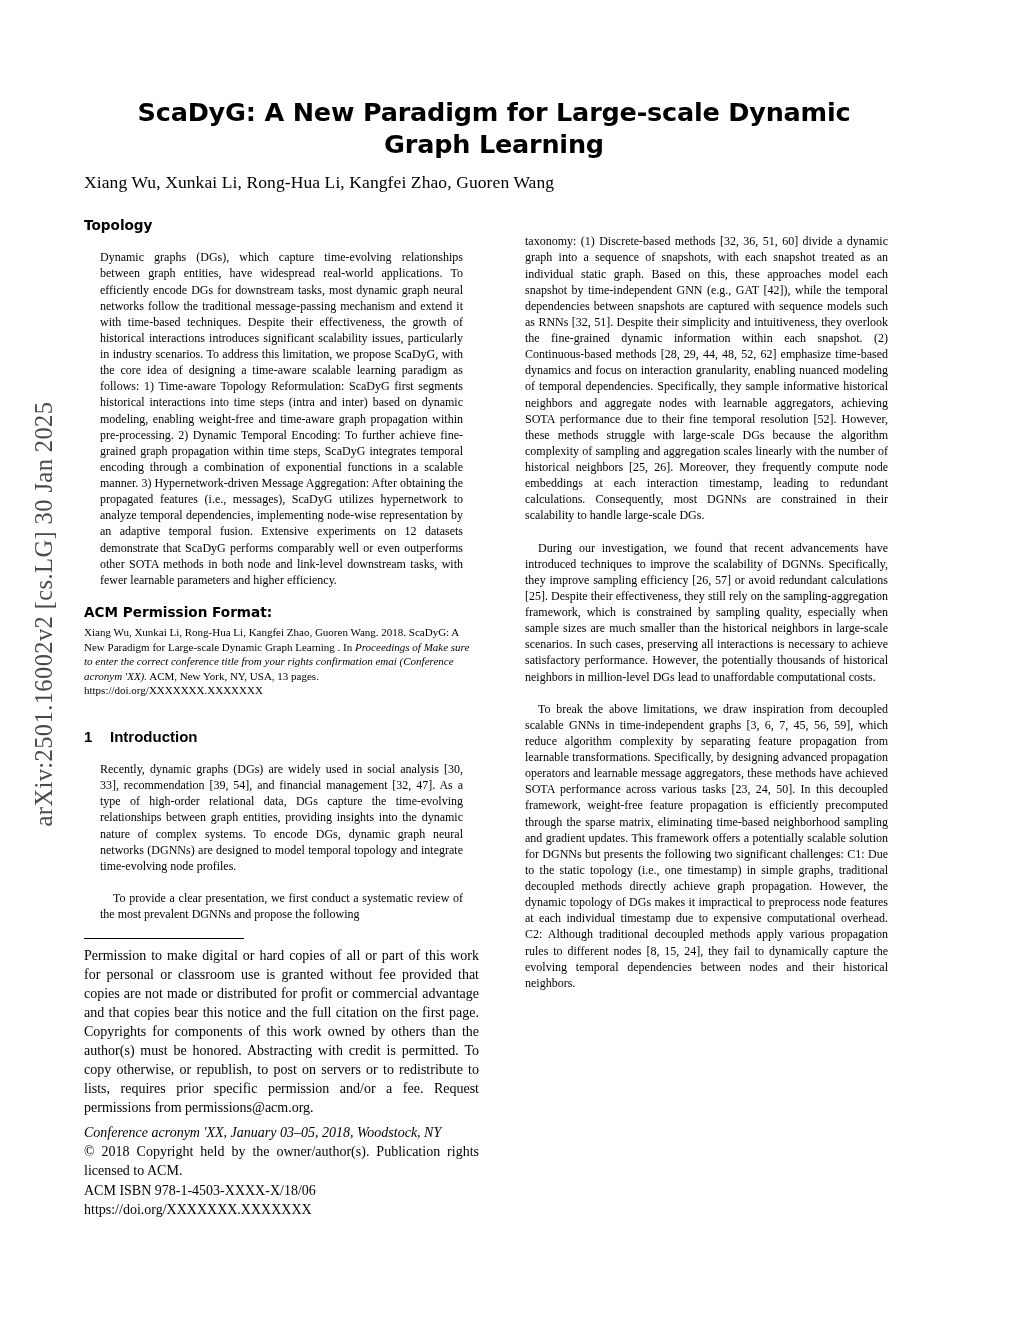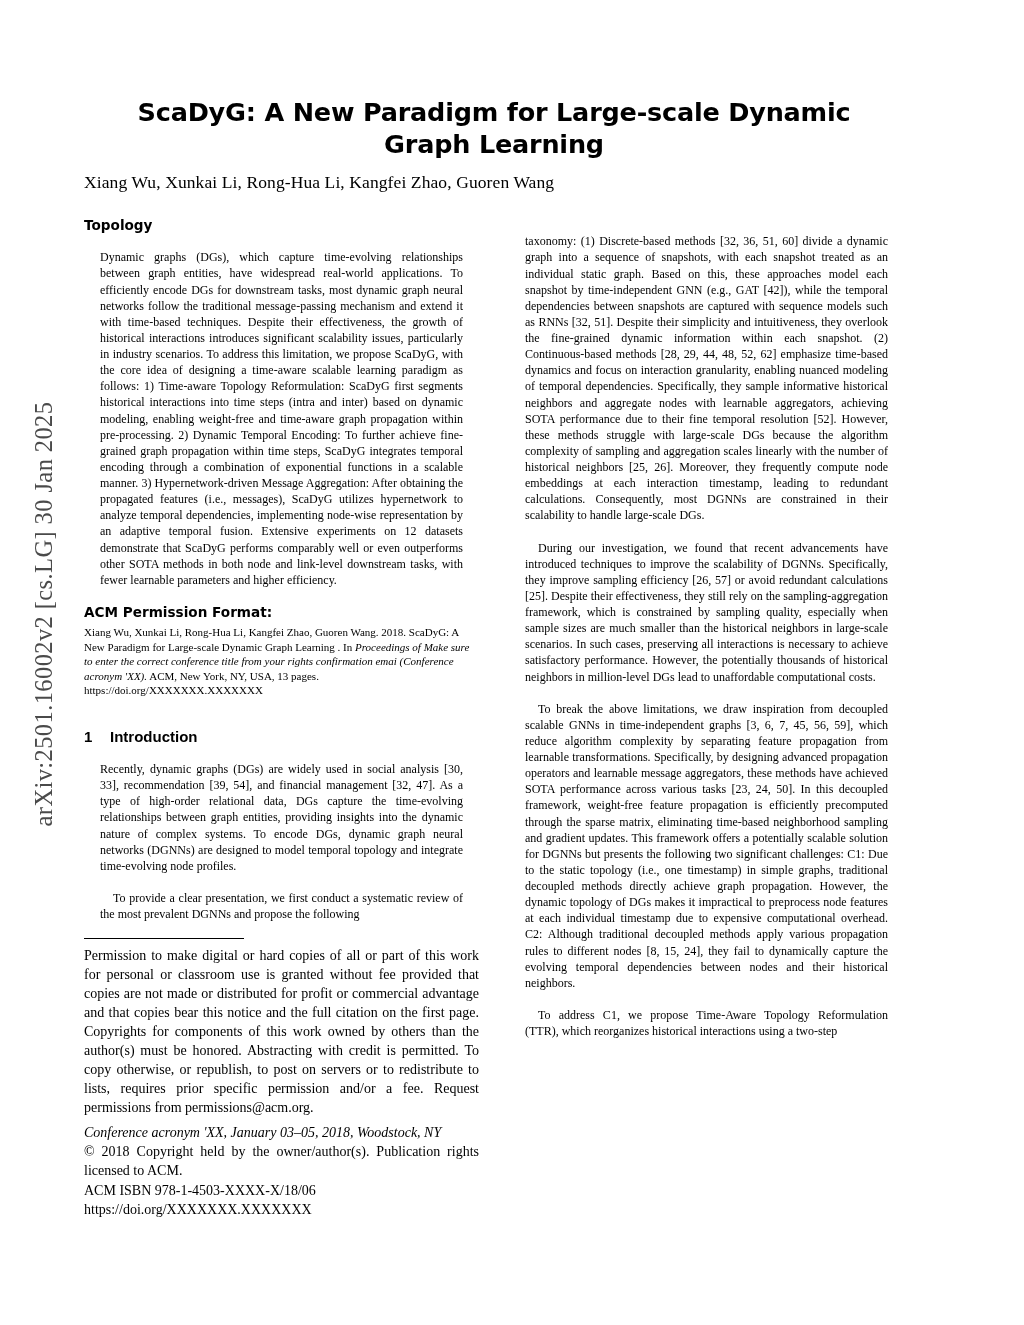--- a/index.html
+++ b/index.html
@@ -154,18 +154,17 @@
           <p>© 2018 Copyright held by the owner/author(s). Publication rights licensed to ACM.</p>
           <p>ACM ISBN 978-1-4503-XXXX-X/18/06</p>
           <p>https://doi.org/XXXXXXX.XXXXXXX</p>
         </div>
       </div>
 
       <div class="col">
         <p class="body noindent">taxonomy: (1) Discrete-based methods [32, 36, 51, 60] divide a dynamic graph into a sequence of snapshots, with each snapshot treated as an individual static graph. Based on this, these approaches model each snapshot by time-independent GNN (e.g., GAT [42]), while the temporal dependencies between snapshots are captured with sequence models such as RNNs [32, 51]. Despite their simplicity and intuitiveness, they overlook the fine-grained dynamic information within each snapshot. (2) Continuous-based methods [28, 29, 44, 48, 52, 62] emphasize time-based dynamics and focus on interaction granularity, enabling nuanced modeling of temporal dependencies. Specifically, they sample informative historical neighbors and aggregate nodes with learnable aggregators, achieving SOTA performance due to their fine temporal resolution [52]. However, these methods struggle with large-scale DGs because the algorithm complexity of sampling and aggregation scales linearly with the number of historical neighbors [25, 26]. Moreover, they frequently compute node embeddings at each interaction timestamp, leading to redundant calculations. Consequently, most DGNNs are constrained in their scalability to handle large-scale DGs.</p>
         <p class="body">During our investigation, we found that recent advancements have introduced techniques to improve the scalability of DGNNs. Specifically, they improve sampling efficiency [26, 57] or avoid redundant calculations [25]. Despite their effectiveness, they still rely on the sampling-aggregation framework, which is constrained by sampling quality, especially when sample sizes are much smaller than the historical neighbors in large-scale scenarios. In such cases, preserving all interactions is necessary to achieve satisfactory performance. However, the potentially thousands of historical neighbors in million-level DGs lead to unaffordable computational costs.</p>
         <p class="body">To break the above limitations, we draw inspiration from decoupled scalable GNNs in time-independent graphs [3, 6, 7, 45, 56, 59], which reduce algorithm complexity by separating feature propagation from learnable transformations. Specifically, by designing advanced propagation operators and learnable message aggregators, these methods have achieved SOTA performance across various tasks [23, 24, 50]. In this decoupled framework, weight-free feature propagation is efficiently precomputed through the sparse matrix, eliminating time-based neighborhood sampling and gradient updates. This framework offers a potentially scalable solution for DGNNs but presents the following two significant challenges: C1: Due to the static topology (i.e., one timestamp) in simple graphs, traditional decoupled methods directly achieve graph propagation. However, the dynamic topology of DGs makes it impractical to preprocess node features at each individual timestamp due to expensive computational overhead. C2: Although traditional decoupled methods apply various propagation rules to different nodes [8, 15, 24], they fail to dynamically capture the evolving temporal dependencies between nodes and their historical neighbors.</p>
-        <p class="body">To address C1, we propose Time-Aware Topology Reformulation (TTR), which reorganizes historical interactions using a two-step</p>
       </div>
 
     </div>
   </div>
 </div>
 
 </body></html>

